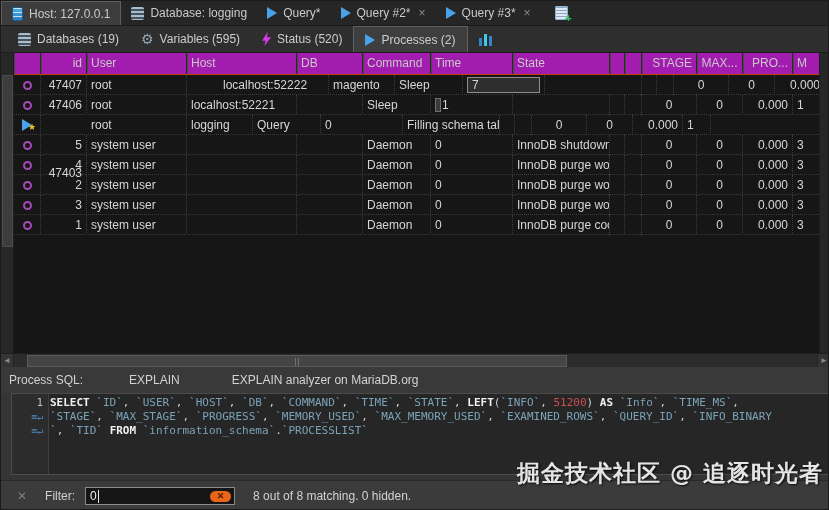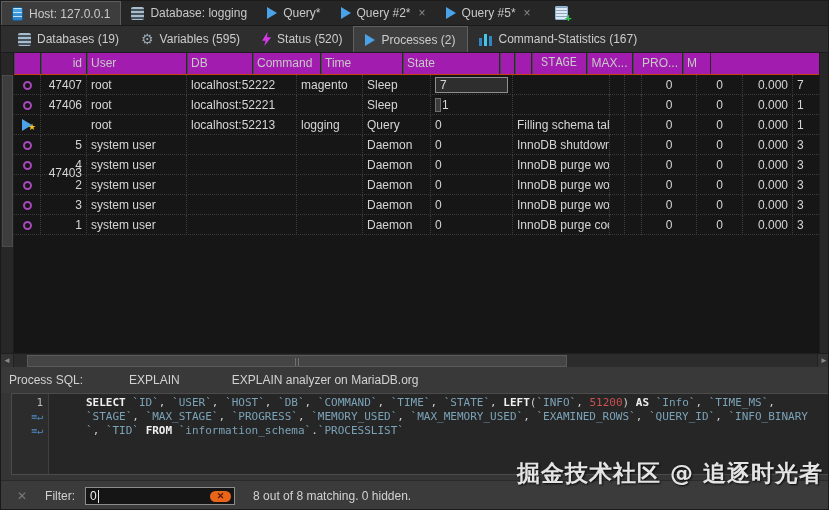--- a/index.html
+++ b/index.html
@@ -79,21 +79,21 @@
   .psql-bar { position:absolute; left:0; top:366px; width:829px; height:26px; background:#393939;
     display:flex; align-items:center; color:#d2d2d2; }
   .psql-label { margin-left:8px; }
   .psql-link { margin-left:46px; }
   .psql-link2 { margin-left:52px; }
   
   .sql-editor { position:absolute; left:10px; top:392px; width:819px; height:82px;
     background:#262626; border:1px solid #4b4b4b; font-family:"DejaVu Sans Mono", monospace; font-size:11px; }
   .sql-gutter { position:absolute; left:0; top:0; bottom:0; width:37px; background:#2c2c2c;
     border-right:1px solid #404040; }
-  .sql-lines { position:absolute; left:38px; top:2px; right:2px;padding-left:36px; }
+  .sql-lines { position:absolute; left:38px; top:2px; right:2px; }
   .sql-line { height:14px; line-height:14px; white-space:nowrap; overflow:hidden; }
   .gut-row { height:14px; line-height:14px; text-align:right; padding-right:5px; color:#bdbdbd; }
   .gut-wrap { color:#4f8cc9; font-size:10px; }
   .tk-kw { color:#f0f0f0; font-weight:bold; }
   .tk-id { color:#7ba3b8; }
   .tk-p  { color:#cfcfcf; }
   .tk-num { color:#cd5050; }
   
   .status-bar { position:absolute; left:0; top:479px; width:829px; height:31px; background:#3b3b3b;
     border-top:1px solid #2a2a2a; display:flex; align-items:center; color:#d2d2d2; }
@@ -129,21 +129,21 @@
         <span class="ic ic-play"></span>
         <span>Query*</span>
       </div>
       <div class="doc-tab">
         <span class="ic ic-play"></span>
         <span>Query #2*</span>
         <span class="tab-close">×</span>
       </div>
       <div class="doc-tab">
         <span class="ic ic-play"></span>
-        <span>Query #5*</span>
+        <span>Query #3*</span>
         <span class="tab-close">×</span>
       </div>
       <div class="newquery-btn">
         <span class="ic ic-newquery"></span>
       </div>
     </div>
 
   <div class="sub-tabbar" id="sub-tabbar">
       <div class="sub-tab">
         <span class="ic ic-database"></span>
@@ -156,48 +156,48 @@
       <div class="sub-tab">
         <span class="ic ic-lightning"></span>
         <span>Status (520)</span>
       </div>
       <div class="sub-tab active">
         <span class="ic ic-play"></span>
         <span>Processes (2)</span>
       </div>
       <div class="sub-tab">
         <span class="ic ic-barchart"></span>
-        <span>Command-Statistics (167)</span>
       </div>
     </div>
 
   <div class="grid-zone">
     <div class="grid-header" id="grid-header" style="position:absolute; left:13px; top:0;">
         <div class="hcell" style="width: 27px; text-align: center;"></div>
         <div class="hcell" style="width: 46px; text-align: right;">id</div>
         <div class="hcell" style="width: 100px;">User</div>
+        <div class="hcell" style="width: 110px;">Host</div>
         <div class="hcell" style="width: 66px;">DB</div>
         <div class="hcell" style="width: 68px;">Command</div>
         <div class="hcell" style="width: 82px;">Time</div>
         <div class="hcell" style="width: 97px;">State</div>
         <div class="hcell" style="width: 15px;"></div>
         <div class="hcell" style="width: 17px;"></div>
-        <div class="hcell" style="width: 55px; text-align: center; font-family: Liberation Mono, monospace;">STAGE</div>
+        <div class="hcell" style="width: 55px; text-align: right;">STAGE</div>
         <div class="hcell" style="width: 46px; text-align: center;">MAX...</div>
         <div class="hcell" style="width: 50px; text-align: right;">PRO...</div>
         <div class="hcell" style="width: 28px;">M</div>
       </div>
     <div class="grid-body" id="grid-body" style="position:absolute; left:13px; top:22px;">
         <div class="grow">
           <div class="gcell al-c" style="width: 27px;">
             <span class="row-icon-circle"></span>
           </div>
           <div class="gcell al-r" style="width: 46px;">47407</div>
           <div class="gcell" style="width: 100px;">root</div>
-          <div class="gcell" style="width: 110px;">localhost:52222</div>
+          <div class="gcell" style="width: 110px; margin-left: 32px;">localhost:52222</div>
           <div class="gcell" style="width: 66px;">magento</div>
           <div class="gcell" style="width: 68px;">Sleep</div>
           <div class="gcell" style="width: 82px;">
             <div class="time-editor">7</div>
           </div>
           <div class="gcell" style="width: 97px;"></div>
           <div class="gcell" style="width: 15px;"></div>
           <div class="gcell" style="width: 17px;"></div>
           <div class="gcell al-c" style="width: 55px;">0</div>
           <div class="gcell al-c" style="width: 46px;">0</div>
@@ -223,21 +223,20 @@
           <div class="gcell" style="width: 28px;">1</div>
         </div>
         <div class="grow">
           <div class="gcell al-c" style="width: 27px;">
             <span class="row-icon-play">
               <span class="star">★</span>
             </span>
           </div>
           <div class="gcell al-r" style="width: 46px; margin-top: 48px;">47403</div>
           <div class="gcell" style="width: 100px;">root</div>
-          <div class="gcell" style="width: 110px;">localhost:52213</div>
           <div class="gcell" style="width: 66px; text-align: right;">logging</div>
           <div class="gcell" style="width: 68px;">Query</div>
           <div class="gcell" style="width: 82px;">0</div>
           <div class="gcell" style="width: 97px;">Filling schema table</div>
           <div class="gcell" style="width: 15px;"></div>
           <div class="gcell" style="width: 17px;"></div>
           <div class="gcell al-c" style="width: 55px;">0</div>
           <div class="gcell al-c" style="width: 46px;">0</div>
           <div class="gcell al-r" style="width: 50px;">0.000</div>
           <div class="gcell" style="width: 28px;">1</div>

